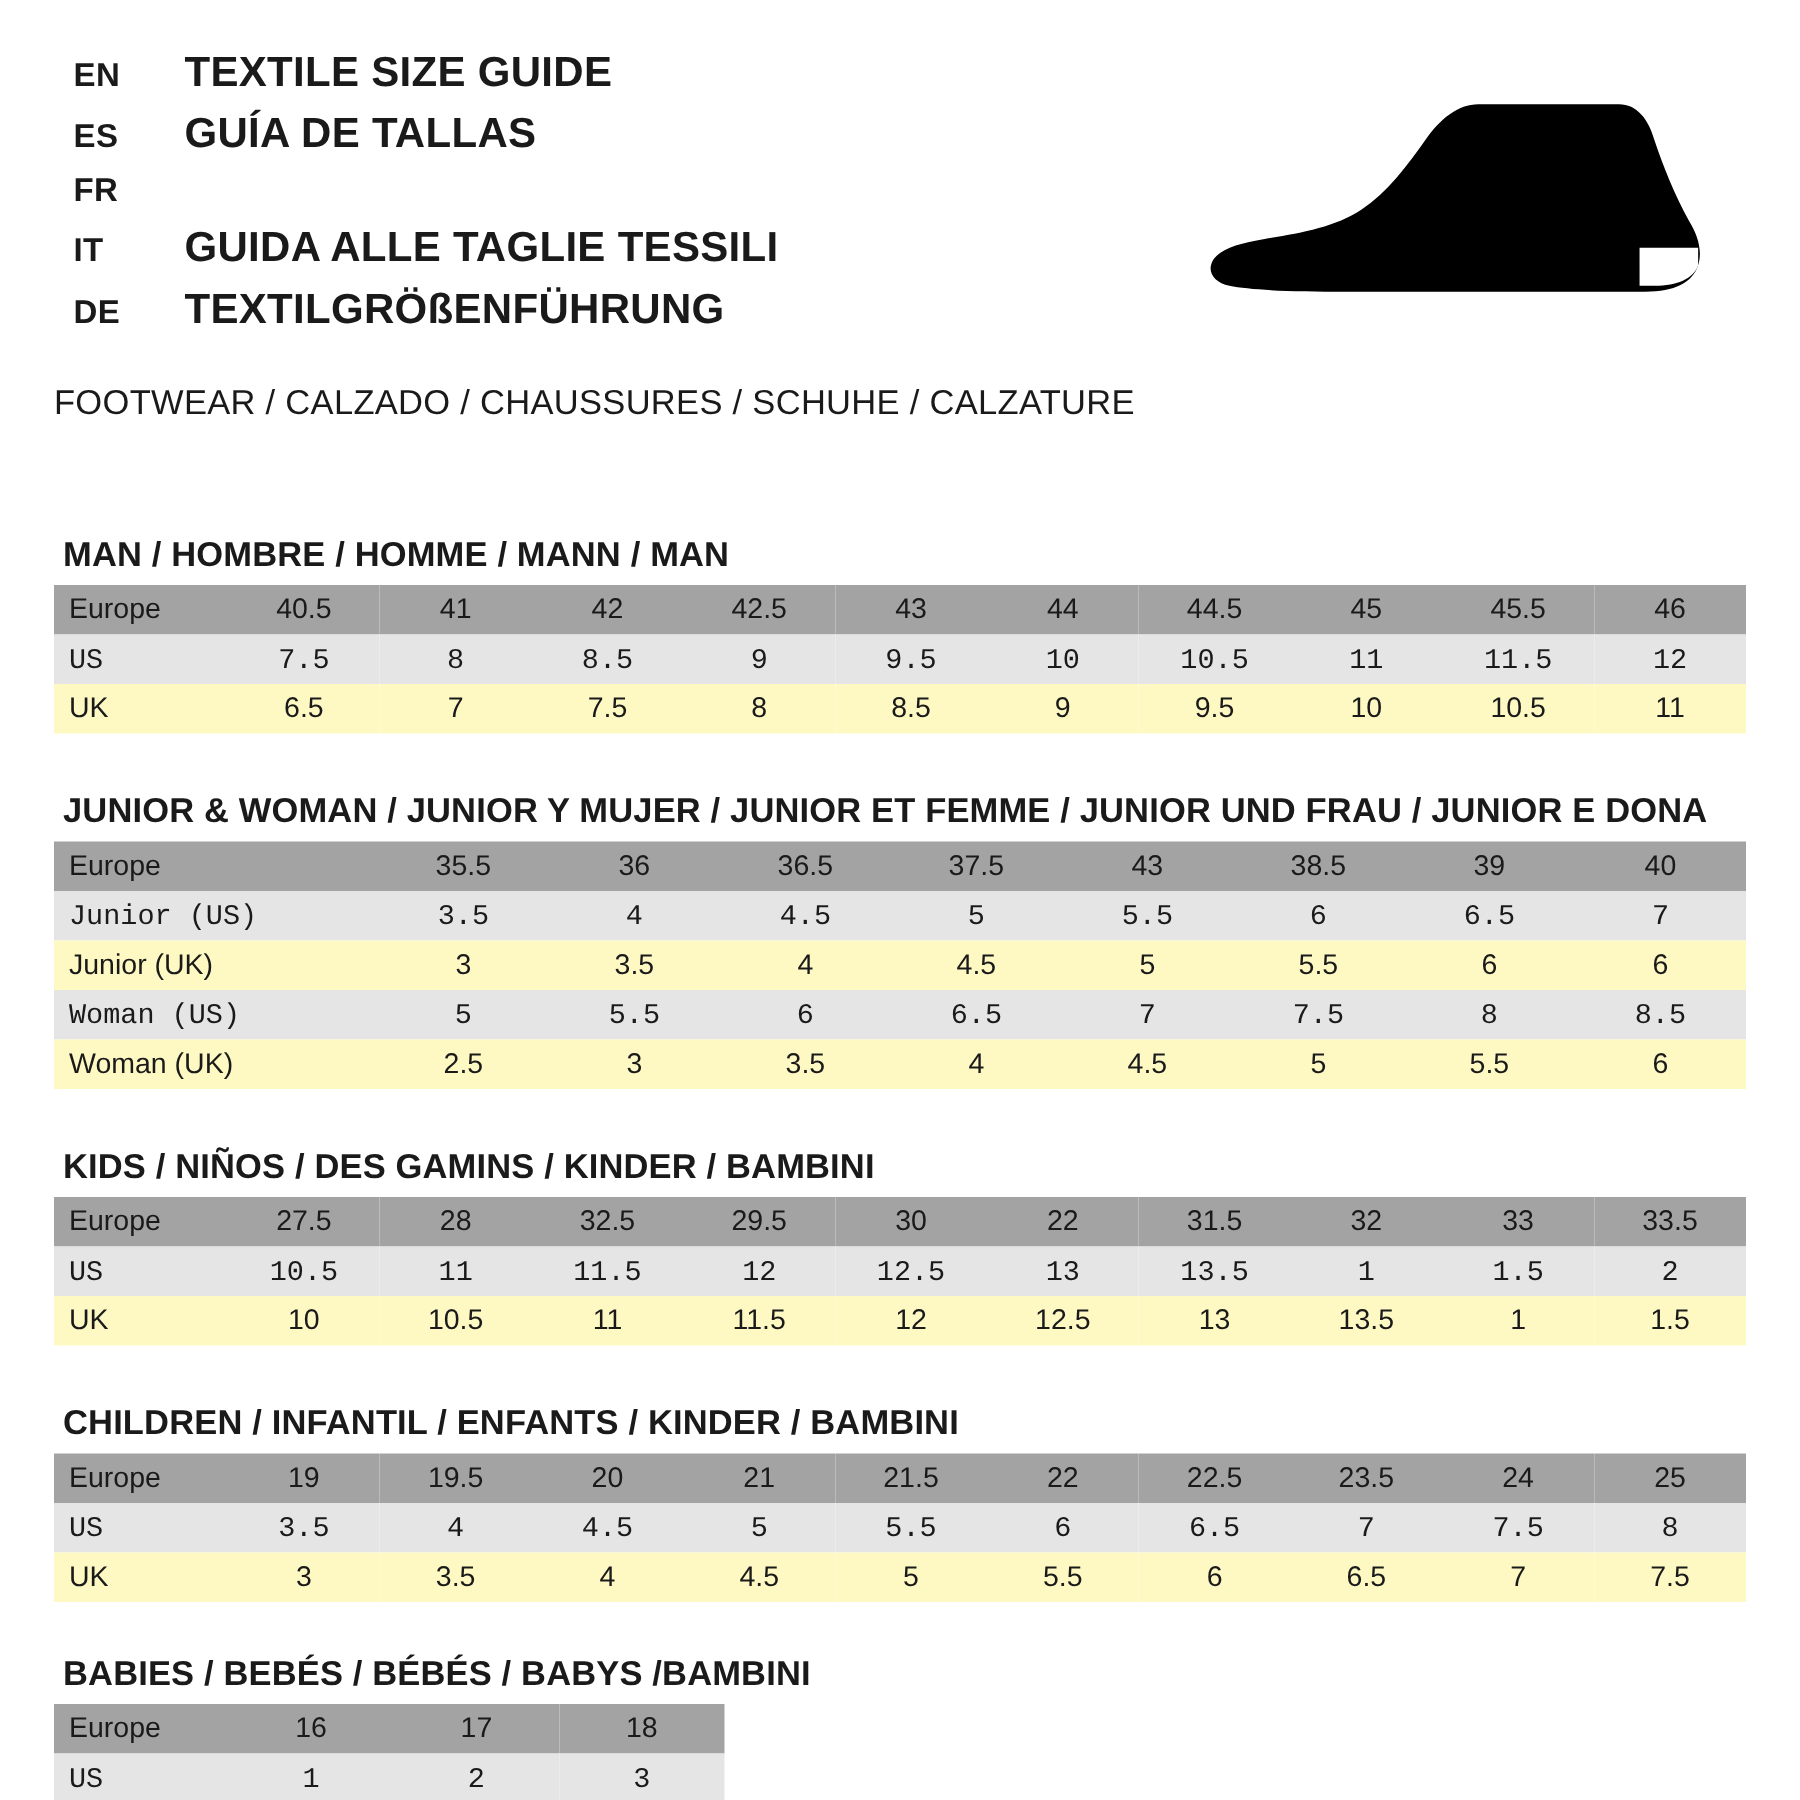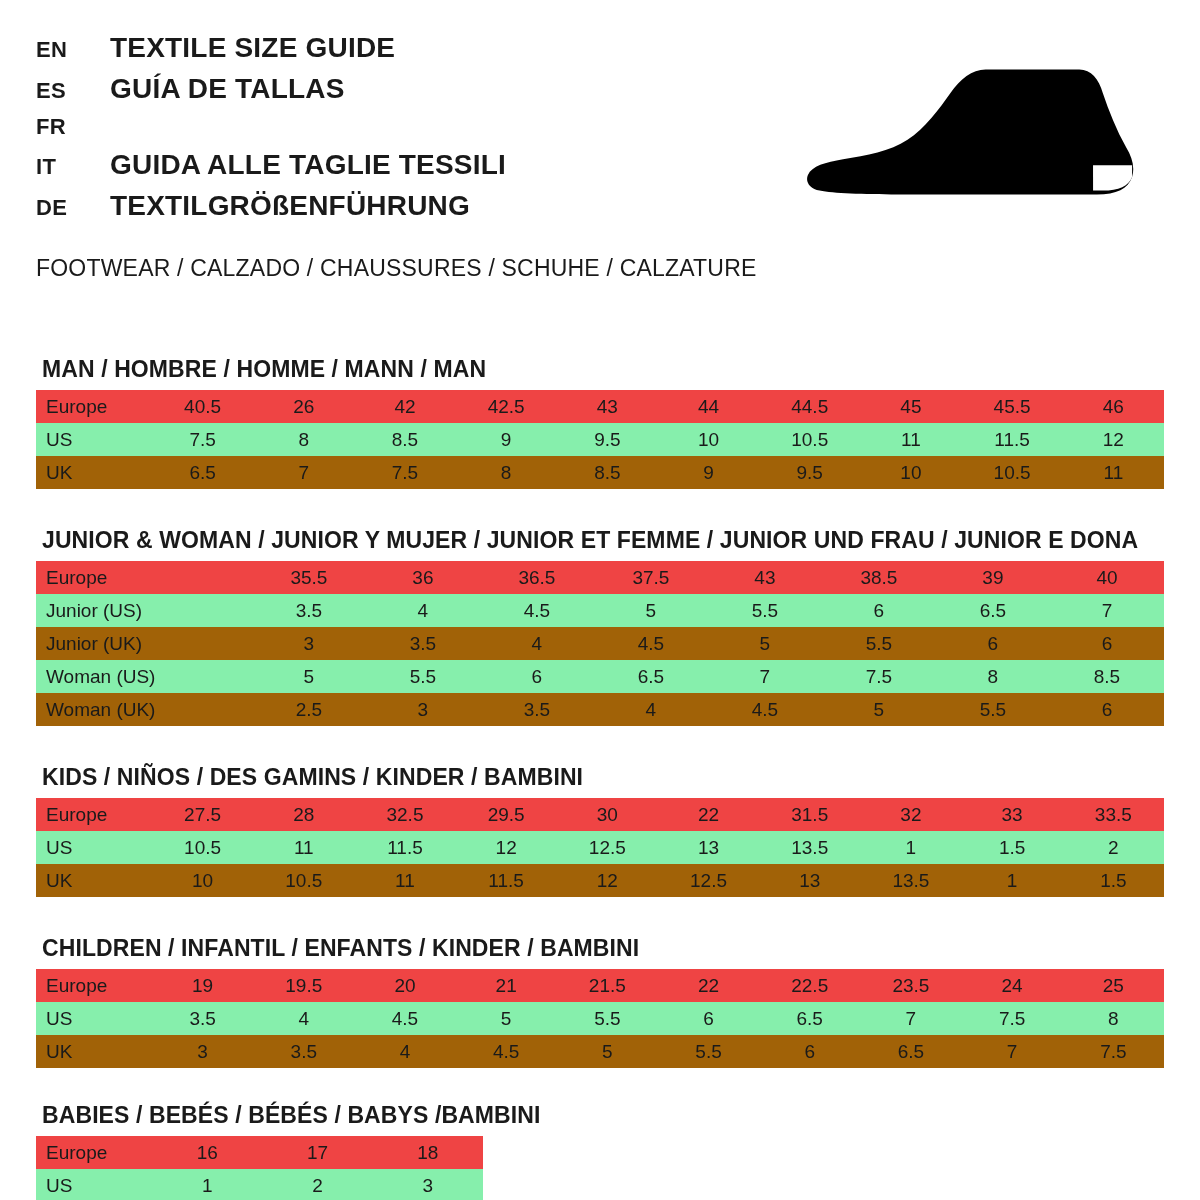--- a/index.html
+++ b/index.html
@@ -18,20 +18,21 @@
     position: relative;
     width: 1200px; height: 1200px;
     padding: 34px 36px 0 36px;
   }
 
   
   .header {
     display: flex;
     justify-content: space-between;
     align-items: flex-start;
+    margin-left: 13px;
   }
   .lang-block {
     display: block;
   }
   .lang-row {
     display: flex;
     align-items: baseline;
     line-height: 1.0;
     margin-bottom: 13px;
   }
@@ -78,25 +79,25 @@
   table.full { width: 1128px; }
   table.babies { width: 447px; }
   td {
     height: 33px;
     text-align: center;
     vertical-align: middle;
     font-weight: normal;
     padding: 0;
   }
   tr.head td {
-    background: #ef4444;
+    background: #a3a3a3;
     color: #1a1a1a;
   }
-  tr.odd td { background: #a16207; }
-  tr.even td { background: #86efac; }
+  tr.odd td { background: #fef9c3; }
+  tr.even td { background: #e5e5e5; font-family: Liberation Mono, monospace; }
   td.label {
     text-align: left;
     padding-left: 10px;
   }
   
   table.full col.c0 { width: 116px; }
   table.full col.cn { width: 101.2px; }
   
   table.full.w9 col.c0 { width: 196px; }
   table.full.w9 col.cn { width: 103.5px; }
@@ -161,21 +162,21 @@
         <col class="cn">
           <col class="cn">
           <col class="cn">
           <col class="cn">
           <col class="cn">
       </colgroup>
       <tbody>
         <tr class="head">
           <td class="label">Europe</td>
           <td>40.5</td>
-          <td>26</td>
+          <td>41</td>
           <td>42</td>
           <td>42.5</td>
           <td>43</td>
           <td>44</td>
           <td>44.5</td>
           <td>45</td>
           <td>45.5</td>
           <td>46</td>
         </tr>
         <tr class="even">

